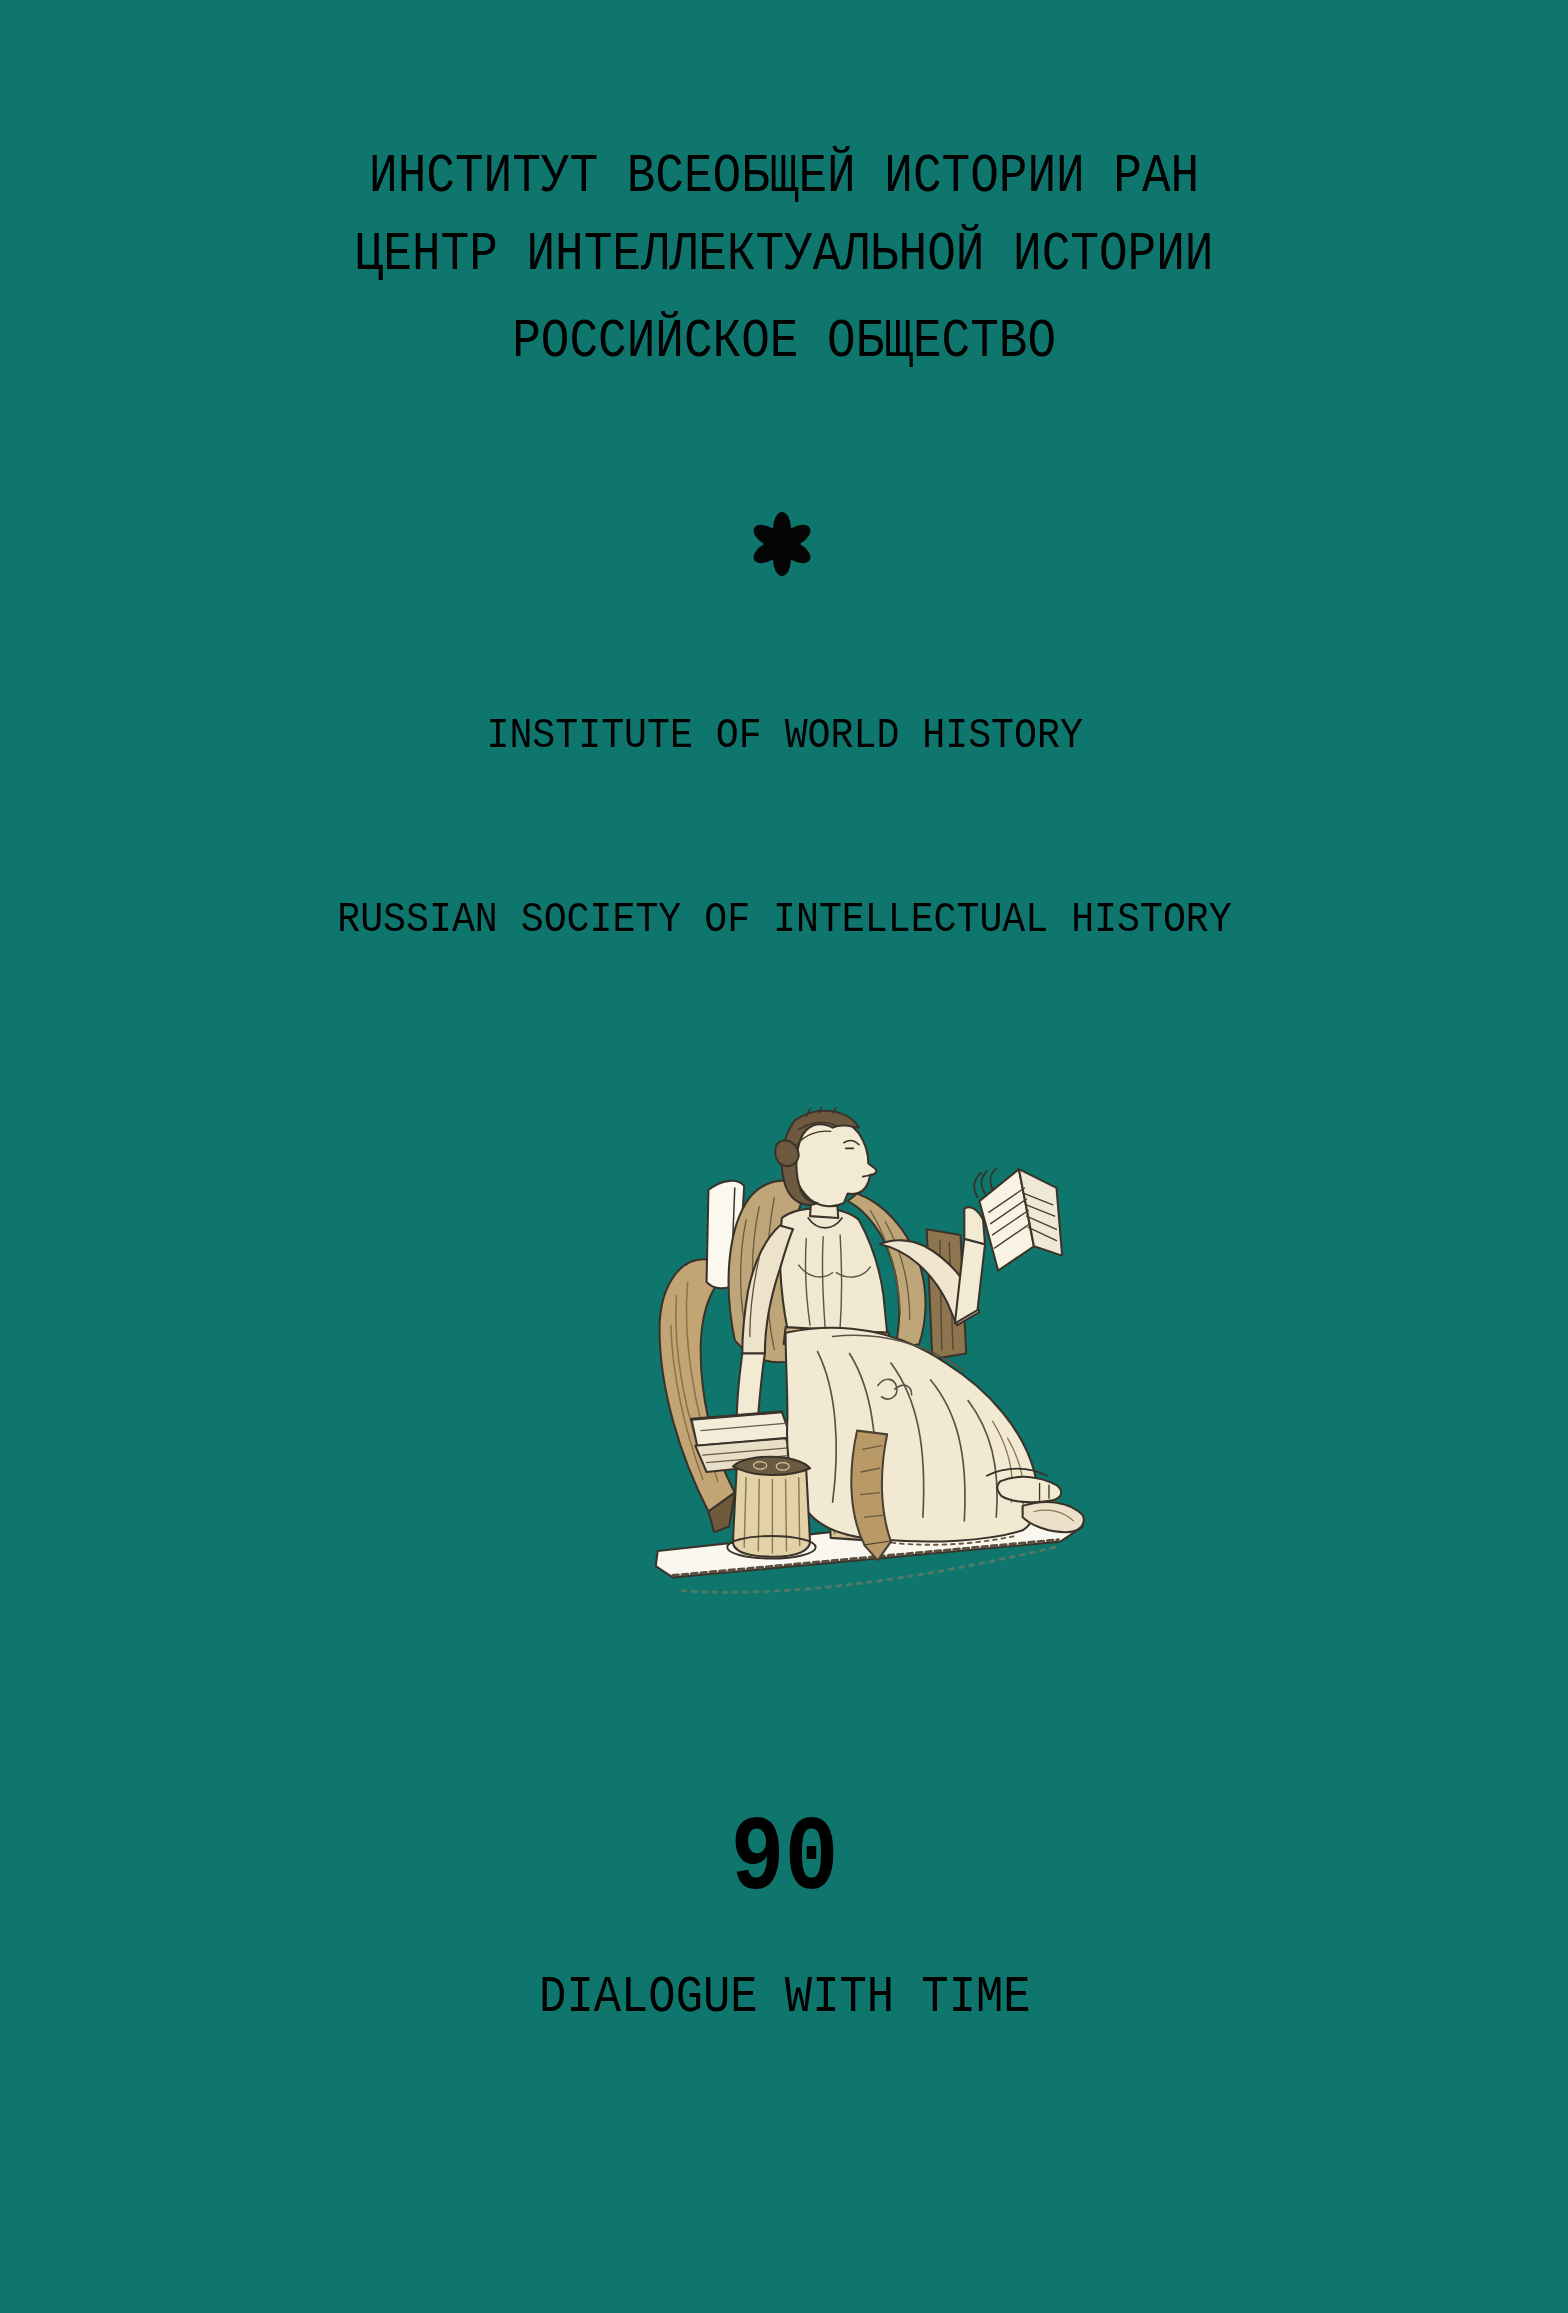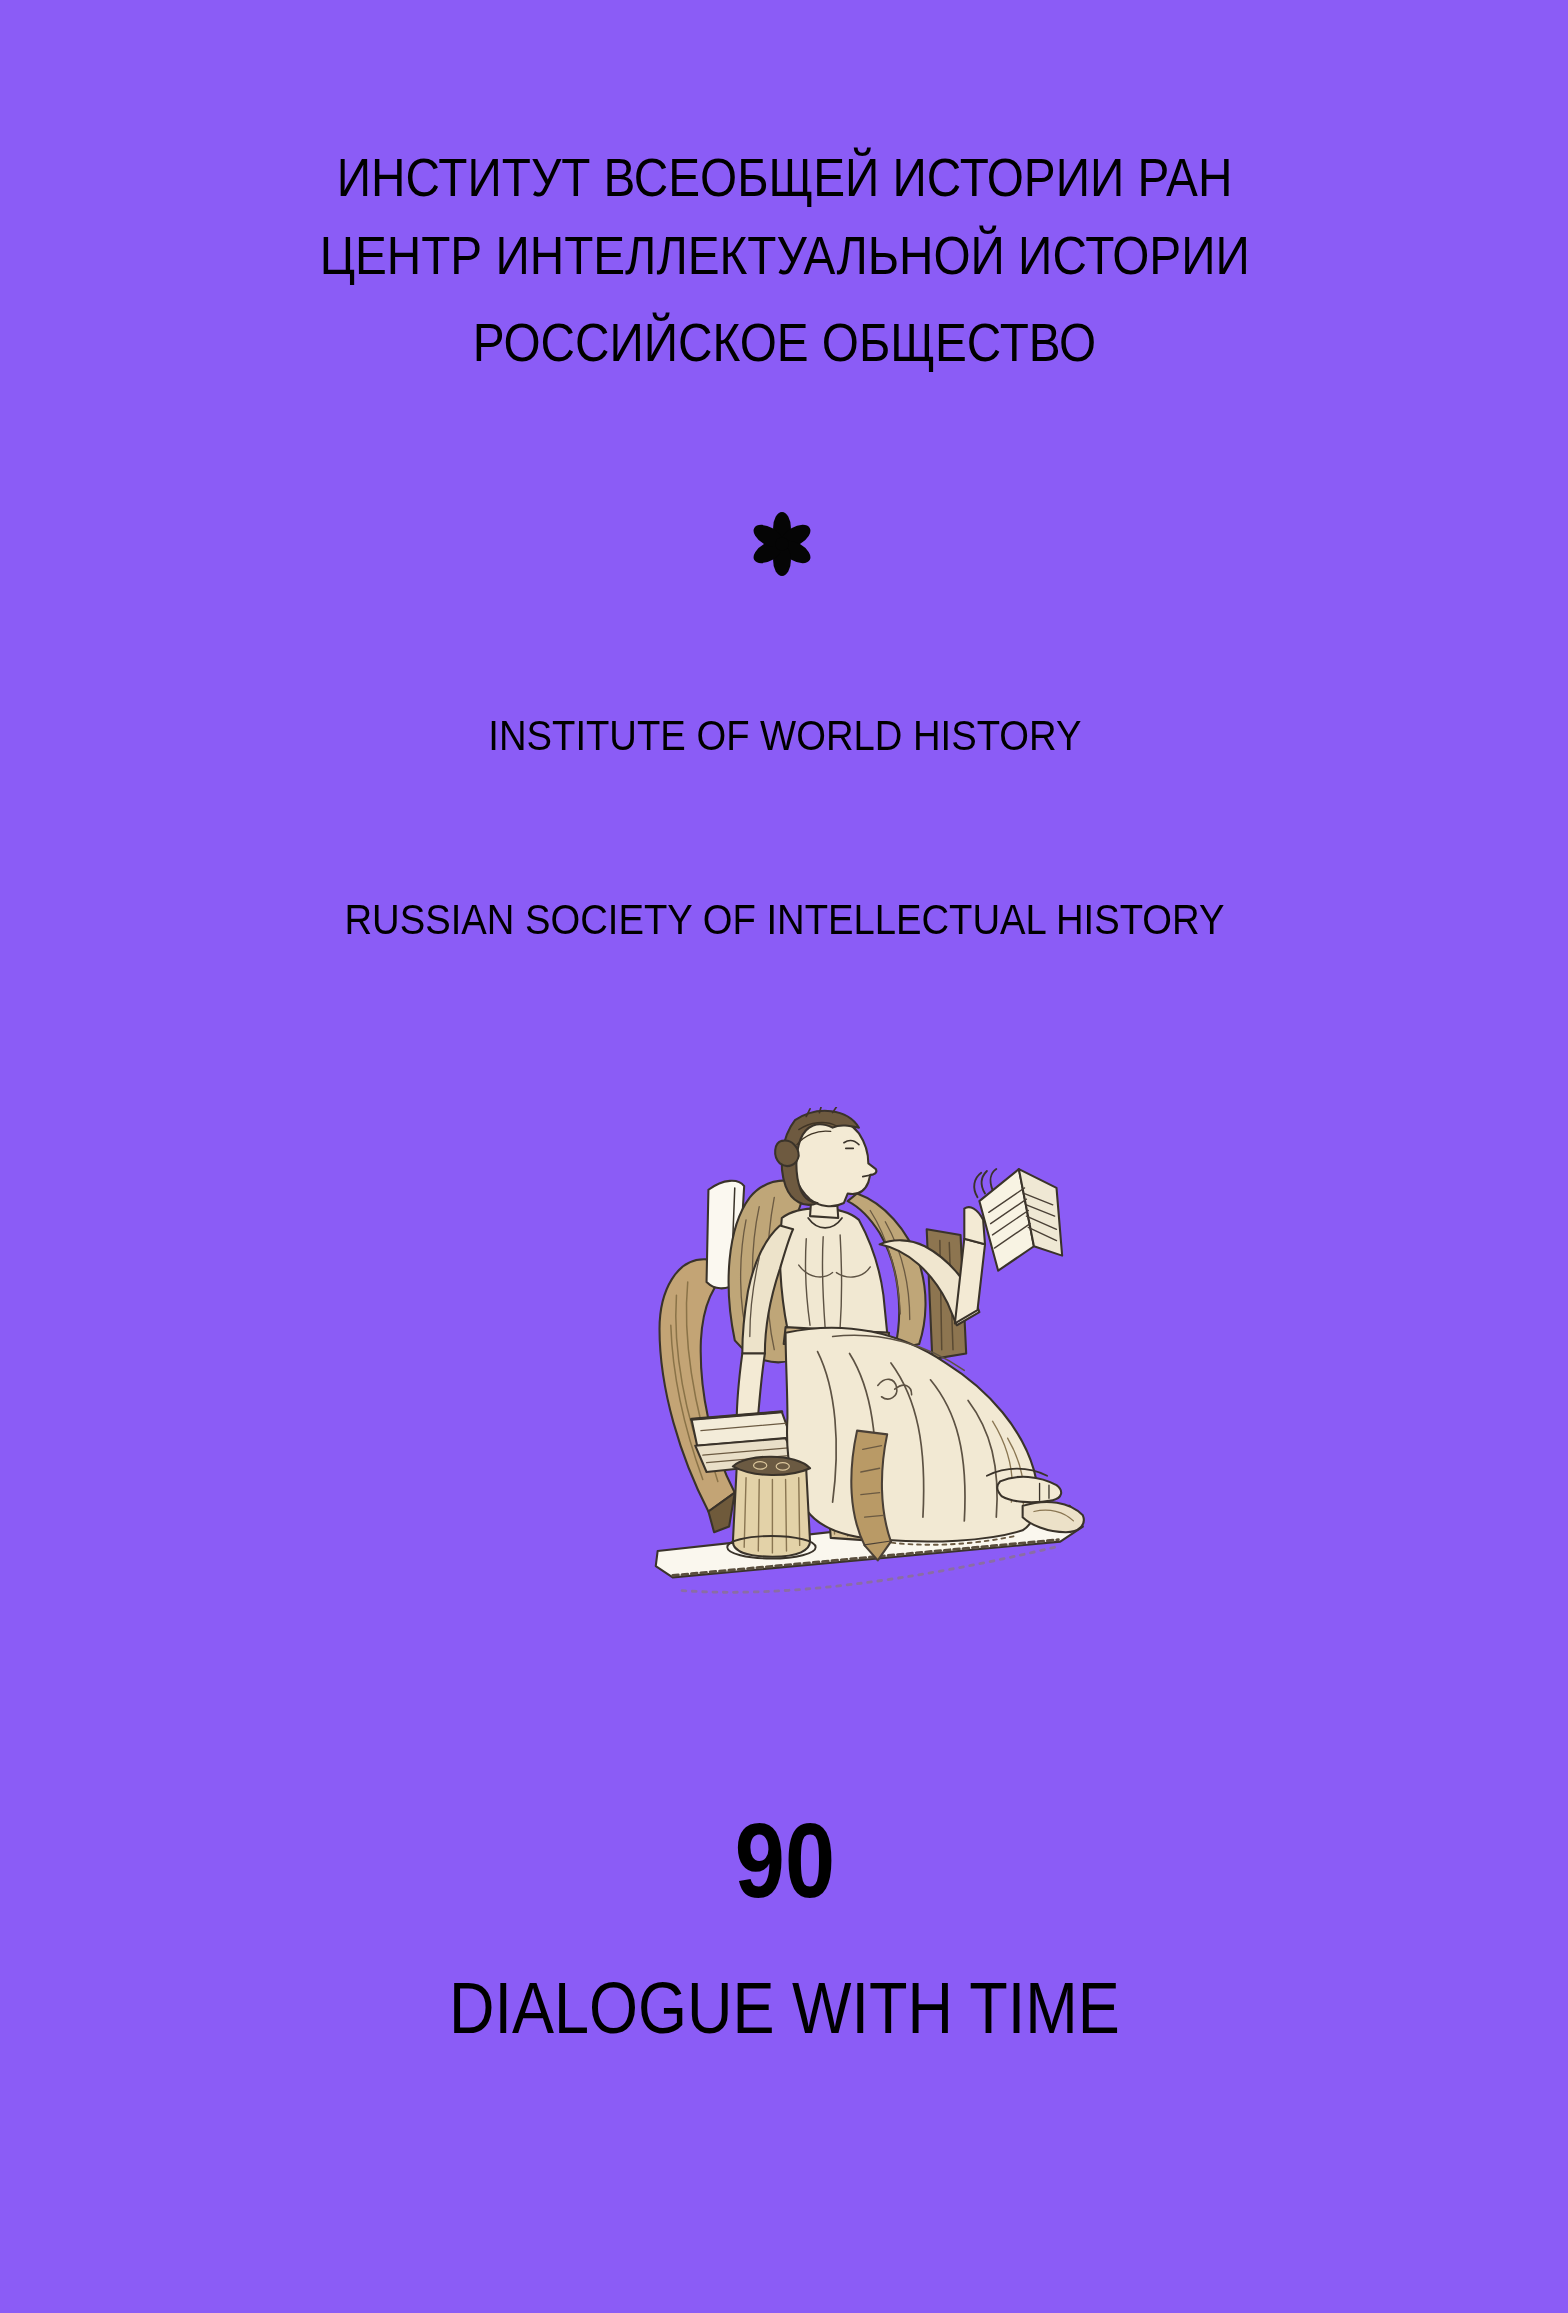--- a/index.html
+++ b/index.html
@@ -1,26 +1,26 @@
 <!DOCTYPE html>
 <html style="font-size:15px"><head>
 <meta charset="utf-8">
 <style>
   html,body{margin:0;padding:0;background:#ffffff;}
   .page{
-    position:relative;width:1569px;height:2314px;background:#8b5cf6;
-    font-family:Liberation Sans, sans-serif;color:#000;overflow:hidden;
+    position:relative;width:1569px;height:2314px;background:#0f766e;
+    font-family:Liberation Mono, monospace;color:#000;overflow:hidden;
   }
   .tl{position:absolute;left:0;width:100%;text-align:center;line-height:1;white-space:nowrap;}
   .tl>span{display:inline-block;transform-origin:50% 50%;}
   .ru{font-size:53px;}   .ru>span{transform:scaleX(.90);}
   .en{font-size:42px;}   .en>span{transform:scaleX(.91);}
   .title{font-size:100px;} .title>span{transform:scaleX(.72);}
   .num{font-size:106px;font-weight:700;} .num>span{transform:scaleX(.85);}
-  .dwt{font-size:72px;}  .dwt>span{transform:scaleX(.875);}
+  .dwt{font-size:52px;}  .dwt>span{transform:scaleX(.875);}
   .ast{position:absolute;left:750px;top:510px;width:64px;height:68px;}
   .emblem{position:absolute;left:648px;top:1107px;width:452px;height:508px;}
 </style>
 </head>
 <body>
 
 <div class="page">
 
   <div class="tl ru" style="top:151px"><span>ИНСТИТУТ ВСЕОБЩЕЙ ИСТОРИИ РАН</span></div>
   <div class="tl ru" style="top:229px"><span>ЦЕНТР ИНТЕЛЛЕКТУАЛЬНОЙ ИСТОРИИ</span></div>

